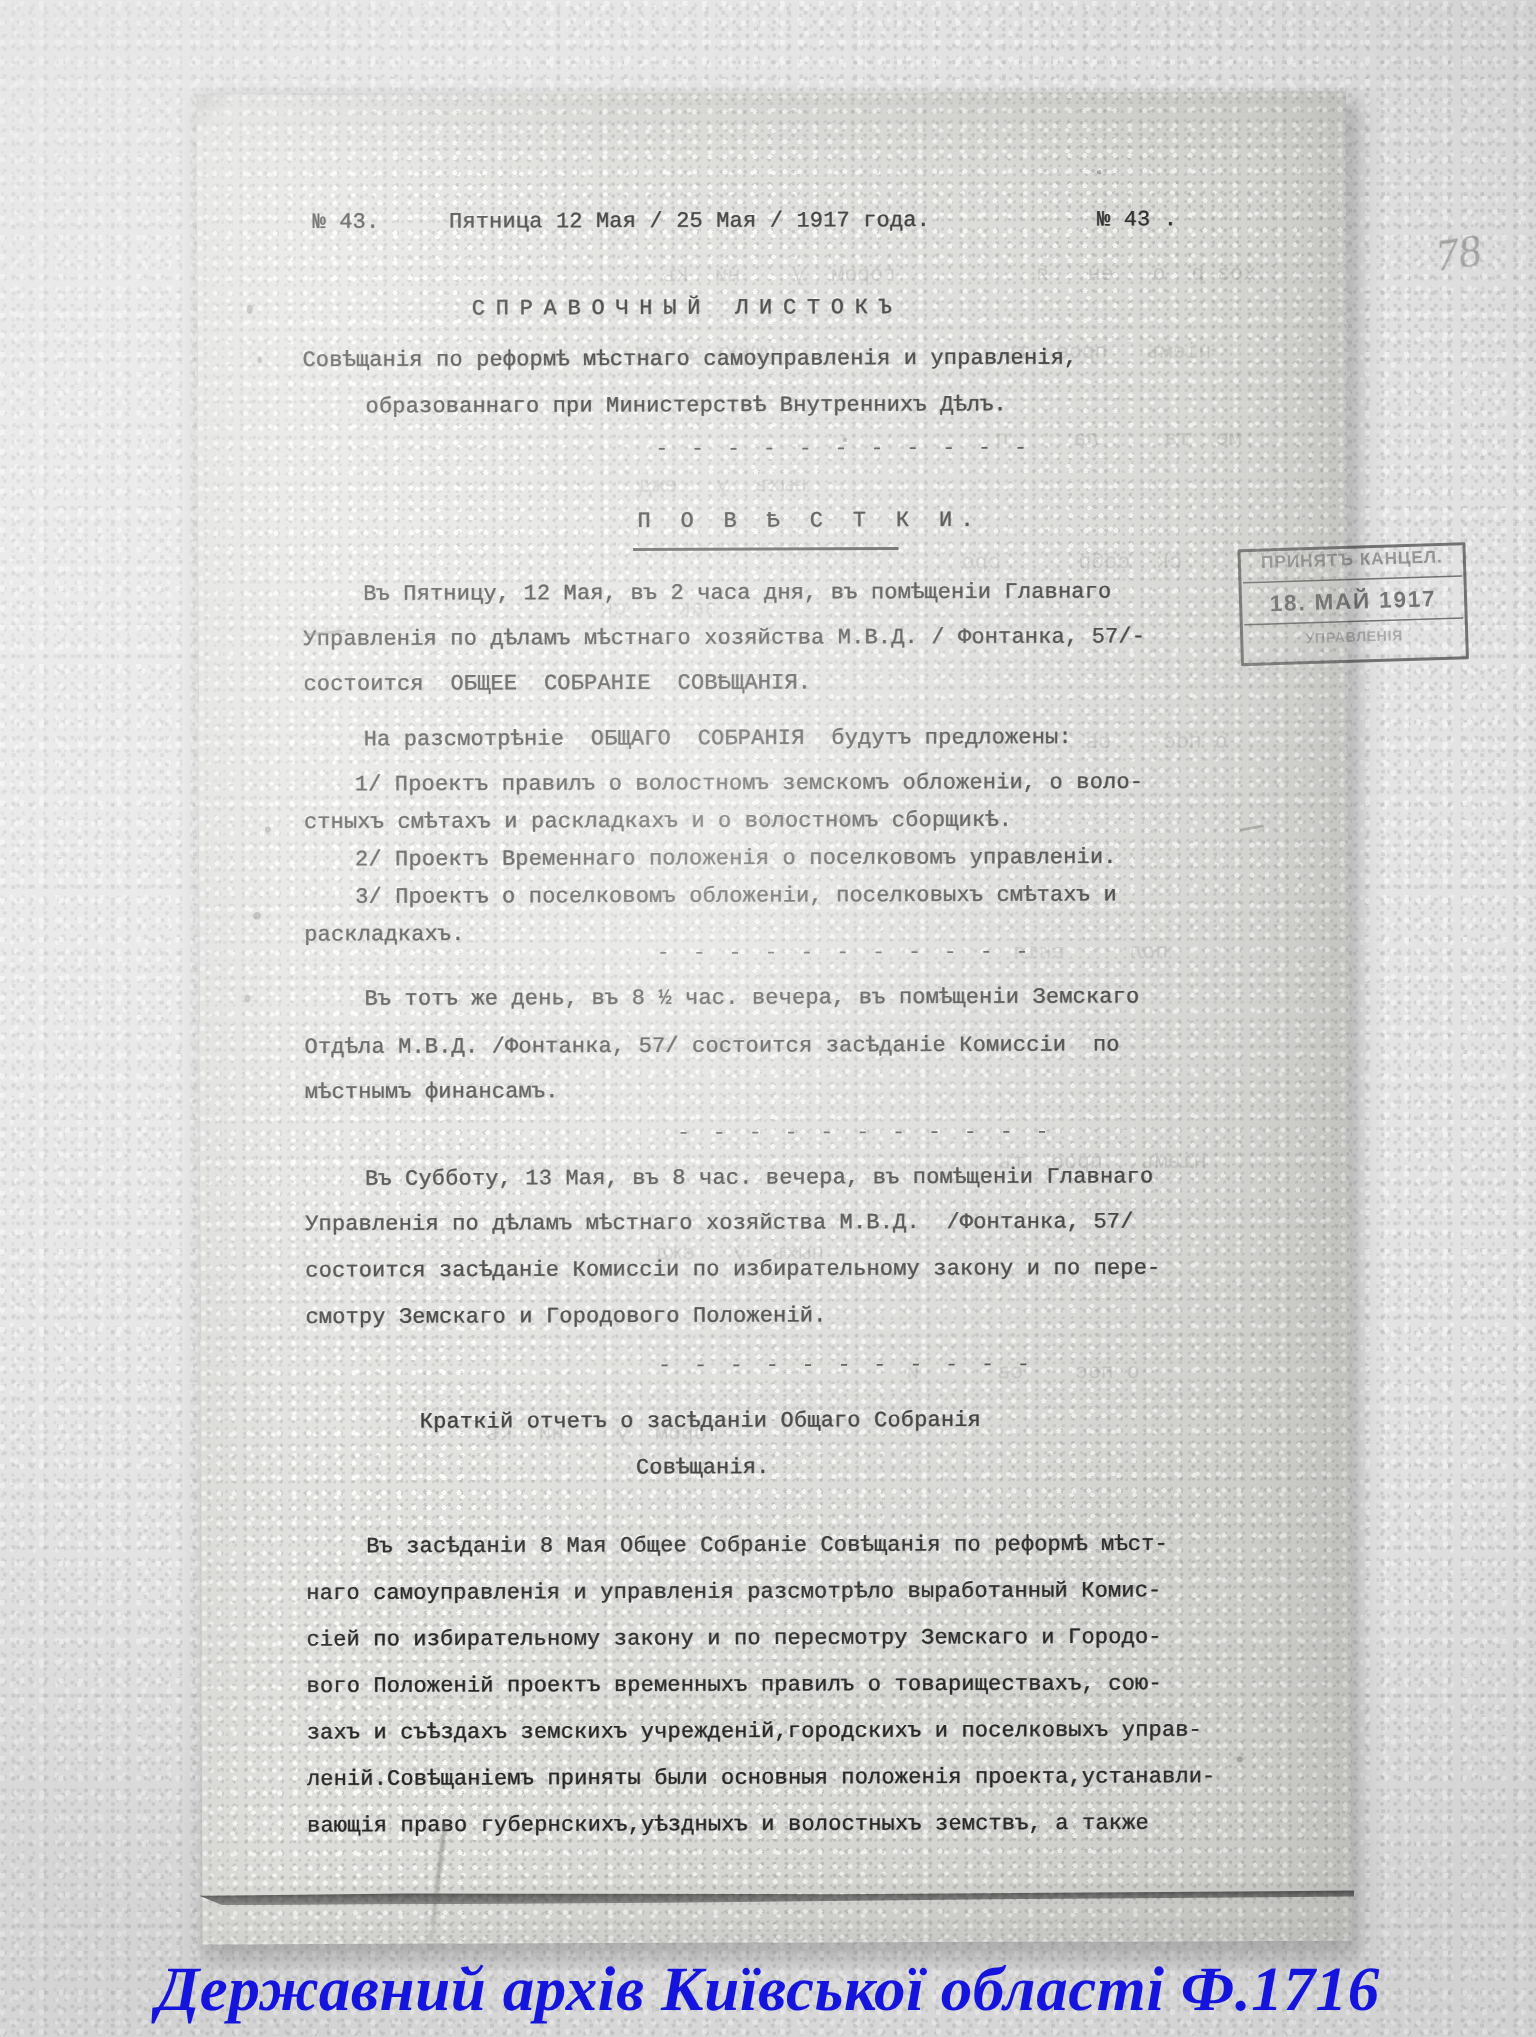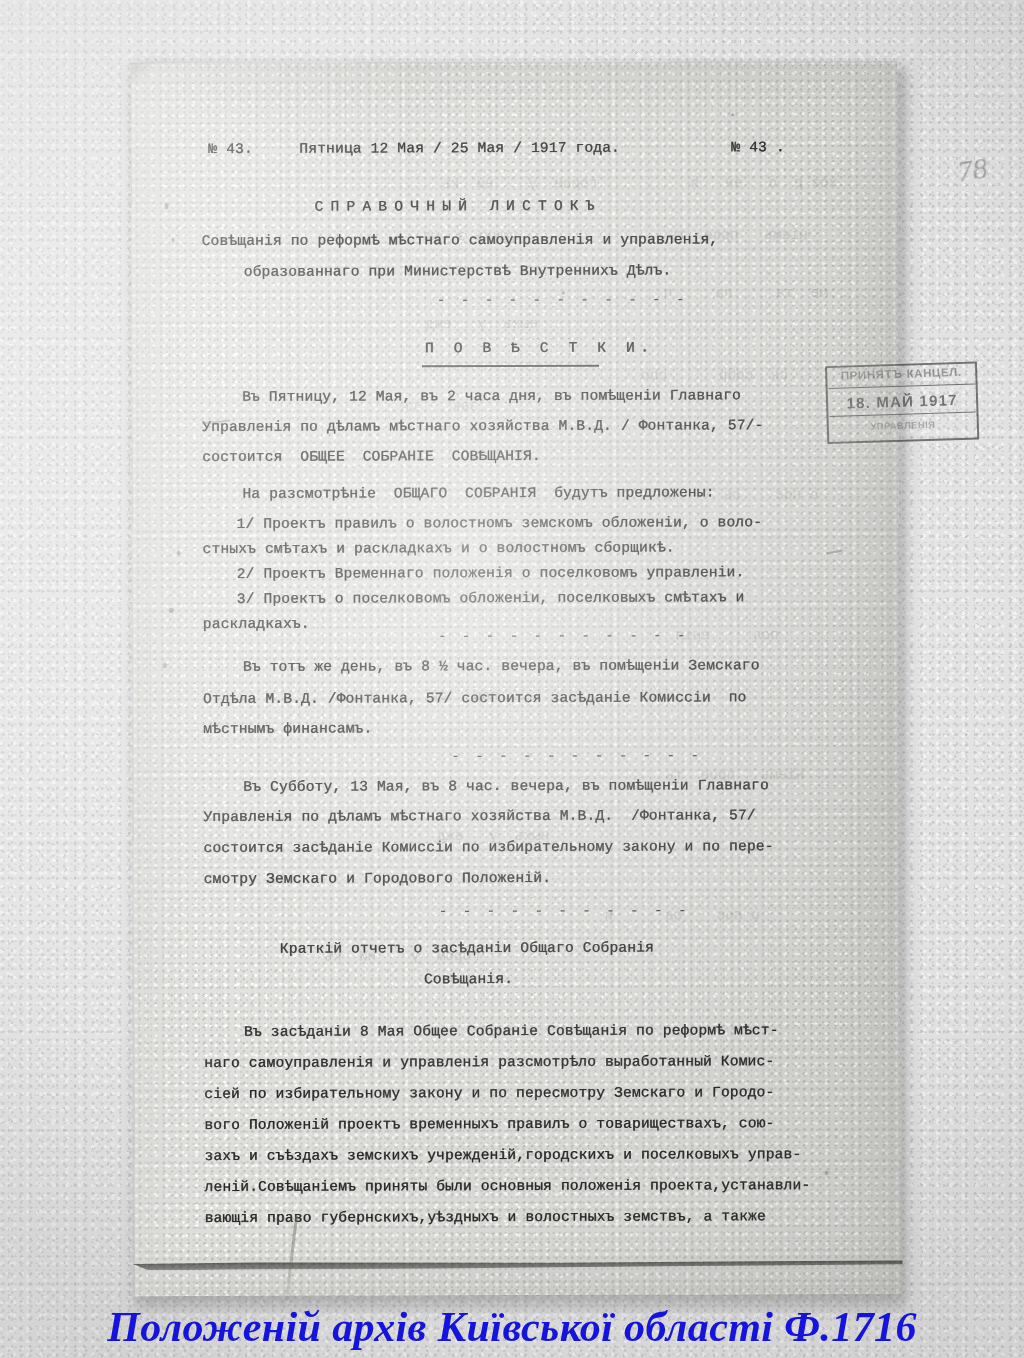--- a/index.html
+++ b/index.html
@@ -334,14 +334,14 @@
     <div class="speck" style="left:690px; top:1110px;width:4px;  height:4px;"></div>
     <div class="scratch" style="left:70px; top:358px; width:28px; height:2px; transform:rotate(-6deg);"></div>
     <div class="scratch" style="left:694px; top:490px; width:16px; height:2px; transform:rotate(-10deg);"></div>
 
     <div id="paper-vignette"></div>
     <div id="paper-bottom-edge"></div>
   </div>
 
   <div id="pencil-stroke"></div>
 
-  <div id="watermark">Положеній архів Київської області Ф.1716</div>
+  <div id="watermark">Державний архів Київської області Ф.1716</div>
 </div>
 
 </body></html>

